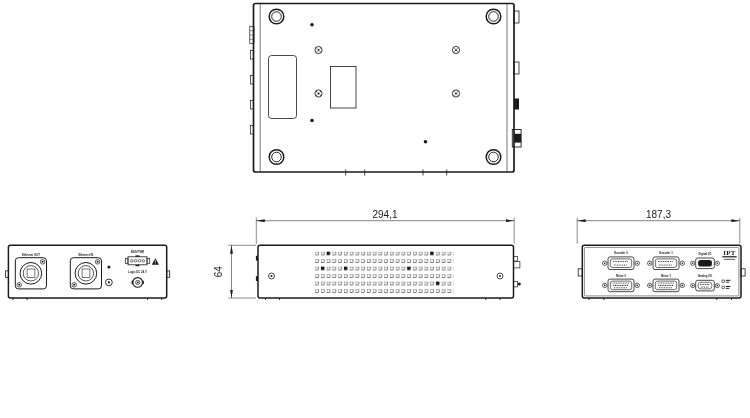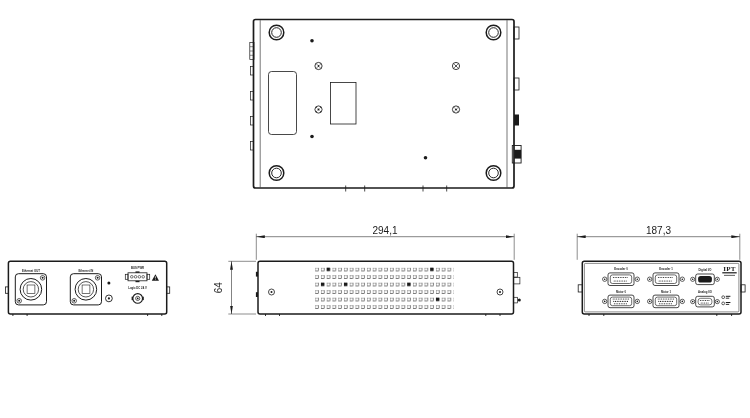--- a/index.html
+++ b/index.html
@@ -1,17 +1,17 @@
 <!DOCTYPE html>
 <html style="--line-color: #1b1b1b; --bg-color: #ffffff;"><head>
 <meta charset="utf-8">
 <style>
   html,body { margin:0; padding:0; }
   body { background: var(--bg-color, #ffffff); font-family:"Liberation Sans", sans-serif; }
-  .stage { position:relative; width:750px; height:300px; overflow:hidden; background:var(--bg-color,#ffffff);margin-top:16px; }
+  .stage { position:relative; width:750px; height:300px; overflow:hidden; background:var(--bg-color,#ffffff); }
   svg { display:block; }
   .ink  { fill:none; stroke:var(--line-color,#1b1b1b); }
   .fill { fill:var(--line-color,#1b1b1b); stroke:none; }
   .dim-line { fill:none; stroke:var(--line-color,#1b1b1b); stroke-width:0.55; }
   .ext-line { fill:none; stroke:var(--line-color,#1b1b1b); stroke-width:0.5; }
   .dim-text { font:10px "Liberation Sans",sans-serif; fill:var(--line-color,#1b1b1b); text-anchor:middle; }
   .lbl  { font:bold 7.5px "Liberation Sans",sans-serif; fill:var(--line-color,#1b1b1b); text-anchor:middle; }
   .logo-text { font:bold 7px "Liberation Serif",serif; fill:var(--line-color,#1b1b1b); text-anchor:middle; letter-spacing:.2px; }
   .pins { fill:none; stroke:var(--line-color,#1b1b1b); stroke-width:1.05; stroke-dasharray:.01 1.7; stroke-linecap:round; }
   text { user-select:none; }

